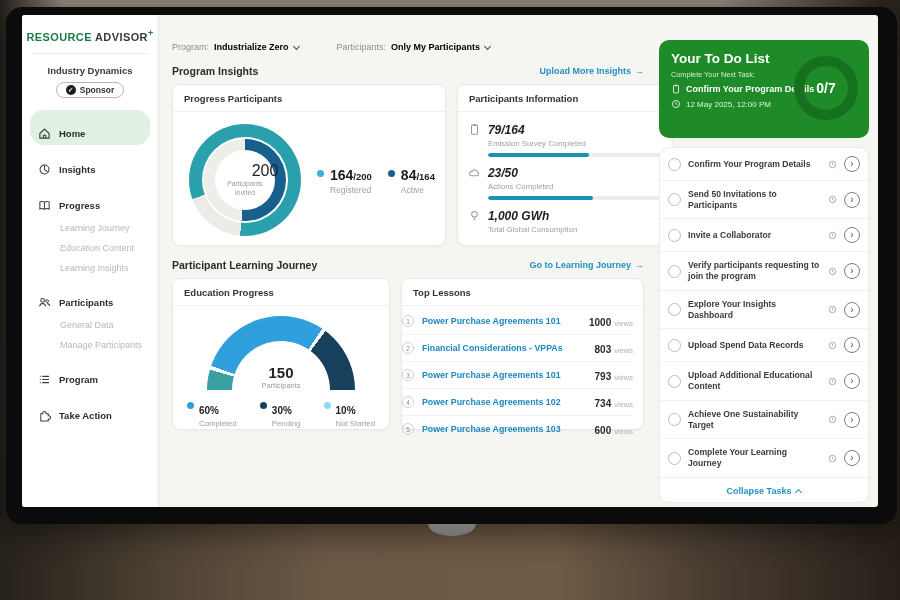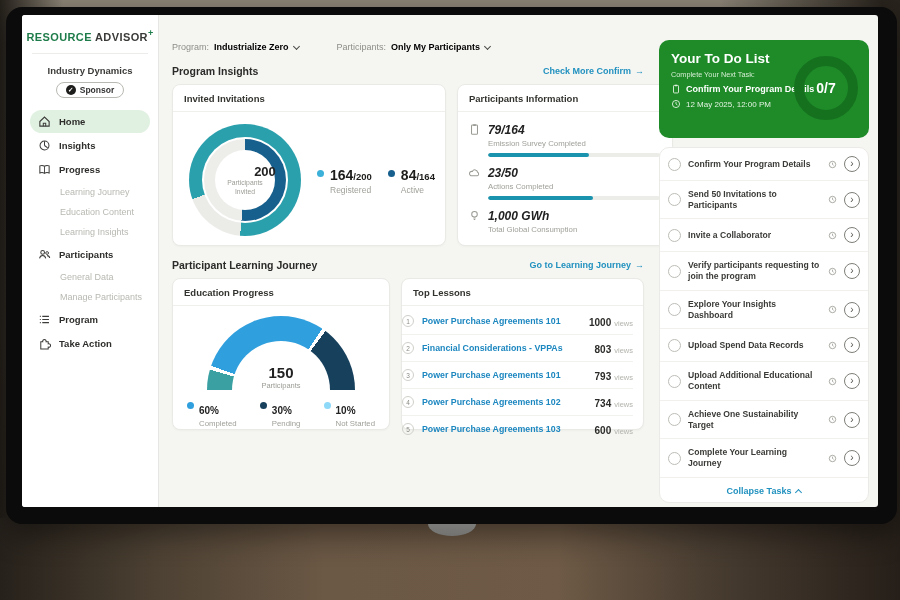--- a/index.html
+++ b/index.html
@@ -29,21 +29,21 @@
   .logo .g { color:#1e7c4a; }
   .logo .plus { color:#1e7c4a; font-size:9px; vertical-align:super; }
   .side-div { height:1px; background:#ececea; margin:10px 10px 0 10px; }
   .prog-name { text-align:center; font-size:9.5px; font-weight:bold; color:#3a3a38; margin-top:11px; }
   .badge { display:flex; justify-content:center; margin-top:6px; }
   .badge-pill { display:inline-flex; align-items:center; gap:4px; border:1px solid #b9b9b3; border-radius:11px;
     padding:2px 9px; font-size:8.5px; font-weight:bold; color:#333; background:#fff; cursor:pointer; }
   .badge-dot { width:10px; height:10px; border-radius:50%; background:#1d1d1b; color:#fff; font-size:6.5px;
     display:flex; align-items:center; justify-content:center; }
   .nav { margin-top:12px; }
-  .nav-item { display:flex; align-items:center; gap:8px; margin:1px 8px; padding:5px 6px 5px 8px;
+  .nav-item { display:flex; align-items:center; gap:8px; margin:1px 8px; padding:17px 6px 5px 8px;
     font-size:9.5px; font-weight:bold; color:#2e2e2c; border-radius:14px; cursor:pointer; }
   .nav-item.active { background:#e0f1e1; }
   .nav-item .ic { width:13px; height:13px; color:#3c3c3a; flex:none; display:flex; }
   .nav-sub { margin:0 8px; padding:5px 6px 5px 30px; font-size:9px; color:#b8b8b2; cursor:pointer; }
 
   
   .main { flex:1; padding:18px 12px 0 13px; min-width:0; }
   .h1 { font-size:18.5px; font-weight:bold; color:#1f1f1d; letter-spacing:.2px; }
   .filters { display:flex; gap:38px; margin-top:9px; align-items:center; }
   .filter { display:flex; align-items:center; gap:5px; cursor:pointer; }
@@ -65,21 +65,21 @@
   .card-inv { flex:1.08; height:162px; }
   .inv-body { display:flex; align-items:center; padding:12px 10px 0 16px; gap:16px; }
   .donut { position:relative; width:112px; height:112px; flex:none; }
   .donut-outer { position:absolute; inset:0; border-radius:50%;
     background:conic-gradient(from 250deg, #2ba0ad 0deg 295deg, #ebebe8 295deg 360deg); }
   .donut-outer::after { content:""; position:absolute; inset:13px; border-radius:50%; background:#fff; }
   .donut-inner { position:absolute; inset:15px; border-radius:50%;
     background:conic-gradient(#175f8c 0deg 185deg, #ededea 185deg 360deg); }
   .donut-inner::after { content:""; position:absolute; inset:11px; border-radius:50%; background:#fff; }
   .donut-center { position:absolute; inset:0; display:flex; flex-direction:column; align-items:center; justify-content:center; z-index:3; }
-  .dc-val { font-size:13px; font-weight:bold; color:#222;margin-left:40px; }
+  .dc-val { font-size:16px; font-weight:normal; color:#222;margin-left:40px; }
   .dc-lab { font-size:6.8px; color:#9c9c96; text-align:center; line-height:1.3; }
   .inv-legend { display:flex; flex-direction:row; gap:16px; }
   .leg-item { display:flex; gap:6px; align-items:flex-start; }
   .leg-dot { width:7px; height:7px; border-radius:50%; margin-top:4px; flex:none; }
   .leg-val { font-size:14px; font-weight:bold; color:#1d1d1b; line-height:1.05; }
   .leg-total { font-size:9.5px; font-weight:bold; color:#1d1d1b; }
   .leg-lab { font-size:8.5px; color:#a0a09a; margin-top:1px; }
 
   
   .card-pi { width:216px; height:162px; flex:none; }
@@ -242,28 +242,28 @@
           <div class="filter">
             <span class="f-label">Participants:</span>
             <span class="f-value">Only My Participants</span>
             <span class="chev"></span>
           </div>
         </div>
 
         <div class="sec-row">
           <span class="sec-title">Program Insights</span>
           <span class="sec-link">
-            <span>Check More Confirm</span>
+            <span>Upload More Insights</span>
             <span>→</span>
           </span>
         </div>
 
         <div class="cards">
           <div class="card card-inv">
-            <div class="card-title">Invited Invitations</div>
+            <div class="card-title">Progress Participants</div>
             <div class="inv-body">
               <div class="donut">
                 <div class="donut-outer"></div>
                 <div class="donut-inner"></div>
                 <div class="donut-center">
                   <span class="dc-val">200</span>
                   <span class="dc-lab"><span>Participants</span><br><span>Invited</span></span>
                 </div>
               </div>
               <div class="inv-legend">

